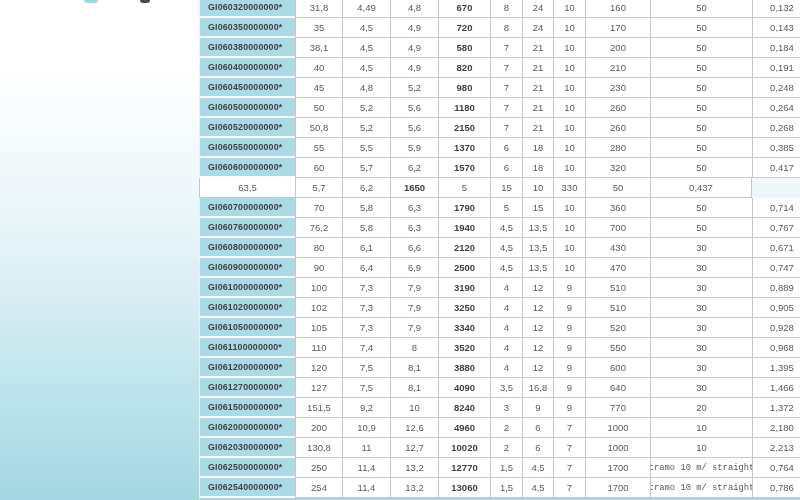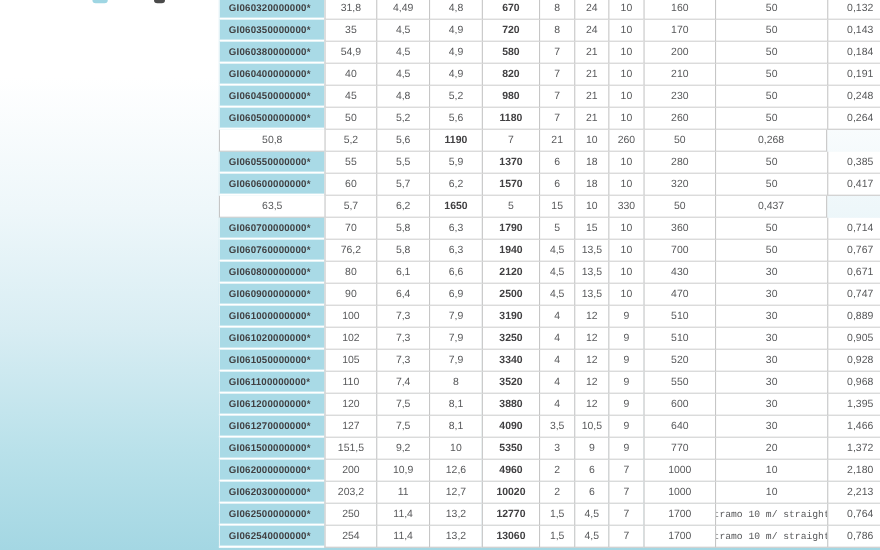--- a/index.html
+++ b/index.html
@@ -84,21 +84,21 @@
       <div class="pcell bold">720</div>
       <div class="pcell">8</div>
       <div class="pcell">24</div>
       <div class="pcell">10</div>
       <div class="pcell">170</div>
       <div class="pcell">50</div>
       <div class="pcell last">0,143</div>
     </div>
     <div class="prow">
       <div class="pcell code">GI060380000000*</div>
-      <div class="pcell">54,9</div>
+      <div class="pcell">38,1</div>
       <div class="pcell">4,5</div>
       <div class="pcell">4,9</div>
       <div class="pcell bold">580</div>
       <div class="pcell">7</div>
       <div class="pcell">21</div>
       <div class="pcell">10</div>
       <div class="pcell">200</div>
       <div class="pcell">50</div>
       <div class="pcell last">0,184</div>
     </div>
@@ -135,24 +135,25 @@
       <div class="pcell">5,6</div>
       <div class="pcell bold">1180</div>
       <div class="pcell">7</div>
       <div class="pcell">21</div>
       <div class="pcell">10</div>
       <div class="pcell">260</div>
       <div class="pcell">50</div>
       <div class="pcell last">0,264</div>
     </div>
     <div class="prow">
+      <div class="pcell code">GI060520000000*</div>
       <div class="pcell">50,8</div>
       <div class="pcell">5,2</div>
       <div class="pcell">5,6</div>
-      <div class="pcell bold">1190</div>
+      <div class="pcell bold">2150</div>
       <div class="pcell">7</div>
       <div class="pcell">21</div>
       <div class="pcell">10</div>
       <div class="pcell">260</div>
       <div class="pcell">50</div>
       <div class="pcell last">0,268</div>
     </div>
     <div class="prow">
       <div class="pcell code">GI060550000000*</div>
       <div class="pcell">55</div>
@@ -308,32 +309,32 @@
       <div class="pcell">30</div>
       <div class="pcell last">1,395</div>
     </div>
     <div class="prow">
       <div class="pcell code">GI061270000000*</div>
       <div class="pcell">127</div>
       <div class="pcell">7,5</div>
       <div class="pcell">8,1</div>
       <div class="pcell bold">4090</div>
       <div class="pcell">3,5</div>
-      <div class="pcell">10,5</div>
+      <div class="pcell">16,8</div>
       <div class="pcell">9</div>
       <div class="pcell">640</div>
       <div class="pcell">30</div>
       <div class="pcell last">1,466</div>
     </div>
     <div class="prow">
       <div class="pcell code">GI061500000000*</div>
       <div class="pcell">151,5</div>
       <div class="pcell">9,2</div>
       <div class="pcell">10</div>
-      <div class="pcell bold">5350</div>
+      <div class="pcell bold">8240</div>
       <div class="pcell">3</div>
       <div class="pcell">9</div>
       <div class="pcell">9</div>
       <div class="pcell">770</div>
       <div class="pcell">20</div>
       <div class="pcell last">1,372</div>
     </div>
     <div class="prow">
       <div class="pcell code">GI062000000000*</div>
       <div class="pcell">200</div>
@@ -342,21 +343,21 @@
       <div class="pcell bold">4960</div>
       <div class="pcell">2</div>
       <div class="pcell">6</div>
       <div class="pcell">7</div>
       <div class="pcell">1000</div>
       <div class="pcell">10</div>
       <div class="pcell last">2,180</div>
     </div>
     <div class="prow">
       <div class="pcell code">GI062030000000*</div>
-      <div class="pcell">203,2</div>
+      <div class="pcell">130,8</div>
       <div class="pcell">11</div>
       <div class="pcell">12,7</div>
       <div class="pcell bold">10020</div>
       <div class="pcell">2</div>
       <div class="pcell">6</div>
       <div class="pcell">7</div>
       <div class="pcell">1000</div>
       <div class="pcell">10</div>
       <div class="pcell last">2,213</div>
     </div>

